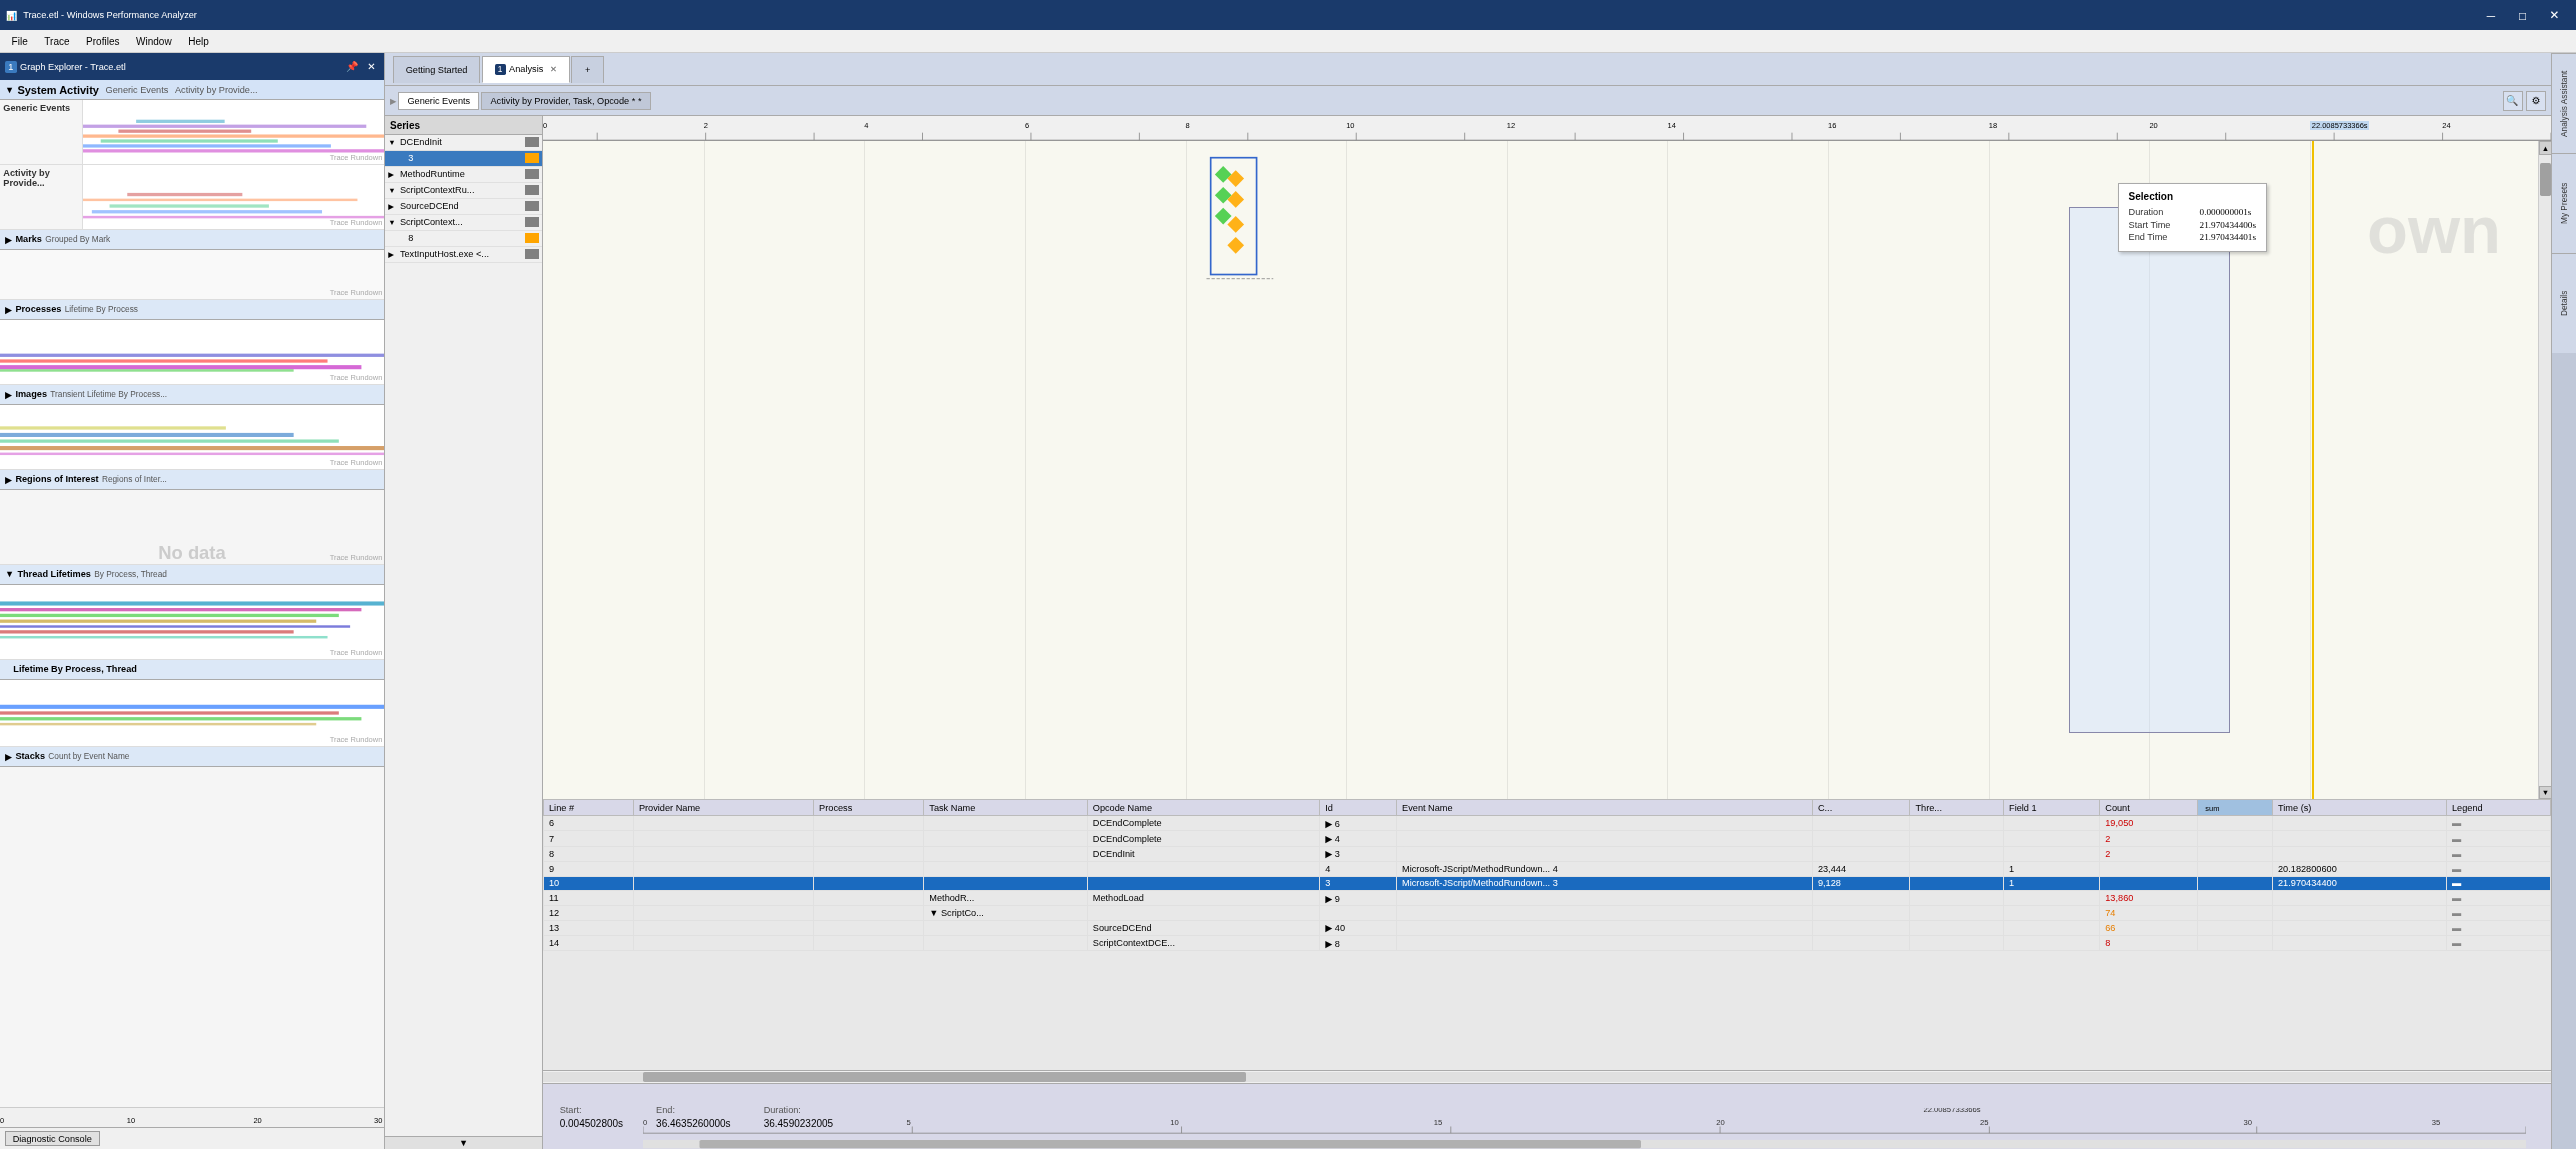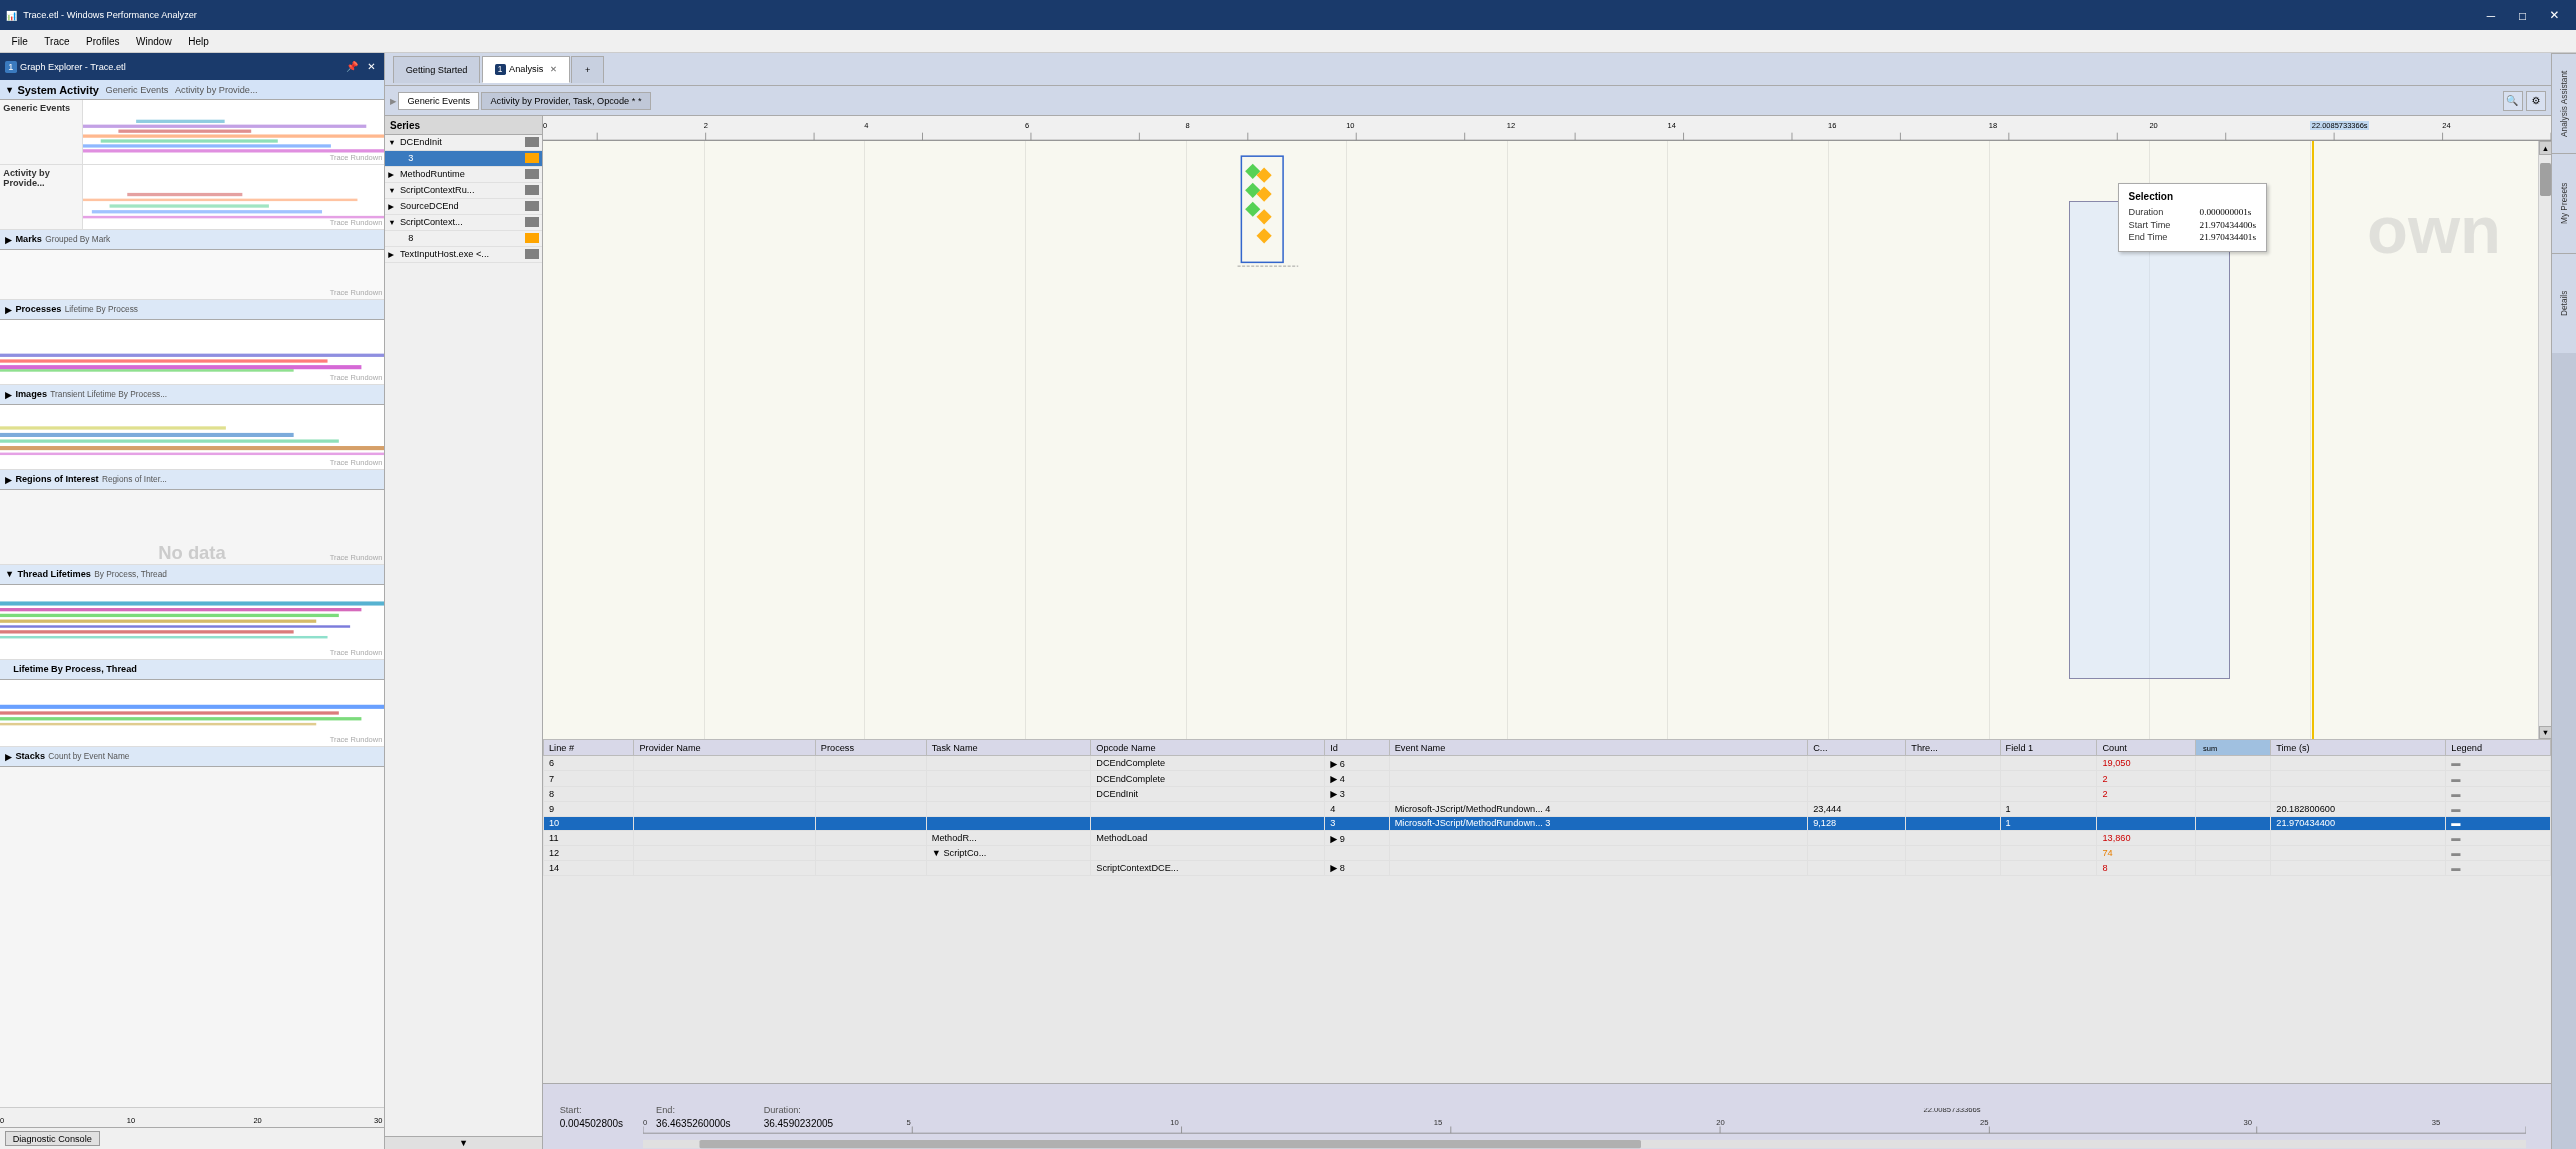--- a/index.html
+++ b/index.html
@@ -355,21 +355,21 @@
       width: 13.3px;
       background: #e8e8e8;
       border-left: 0.8px solid #ccc;
       display: flex;
       flex-direction: column;
     }
     .scroll-btn { width: 13.3px; height: 13.3px; background: #d0d0d0; border: 0.8px solid #aaa; display: flex; align-items: center; justify-content: center; cursor: pointer; font-size: 7.5px; }
     .scroll-track { flex: 1; position: relative; }
     .scroll-thumb { width: 11.7px; background: #a0a0a0; position: absolute; left: 0.8px; border-radius: 1.7px; }
 
-    .table-wrapper { display: flex; height: 344px; }
+    .table-wrapper { display: flex; flex-direction: column; height: 284px; }
 
     
     .right-panel-outer { display: flex; flex: 1; overflow: hidden; }
 
     .sum-badge { background: #a0c0e0; padding: 0 2.5px; font-size: 7.5px; }
 
     
     .chart-bg {
       position: absolute;
       top: 0; left: 0; right: 0; bottom: 0;
@@ -909,20 +909,36 @@
                       <td></td>
                       <td></td>
                       <td></td>
                       <td></td>
                       <td style="color:#e67e00;margin-top:12px;">74</td>
                       <td></td>
                       <td></td>
                       <td style="color:#888;">▬</td>
                     </tr>
                     <tr>
+                      <td>13</td>
+                      <td></td>
+                      <td></td>
+                      <td></td>
+                      <td>SourceDCEnd</td>
+                      <td>▶ 40</td>
+                      <td></td>
+                      <td></td>
+                      <td></td>
+                      <td></td>
+                      <td style="color:#e67e00;">66</td>
+                      <td></td>
+                      <td></td>
+                      <td style="color:#888;">▬</td>
+                    </tr>
+                    <tr>
                       <td>14</td>
                       <td></td>
                       <td></td>
                       <td></td>
                       <td>ScriptContextDCE...</td>
                       <td>▶ 8</td>
                       <td></td>
                       <td></td>
                       <td></td>
                       <td></td>

